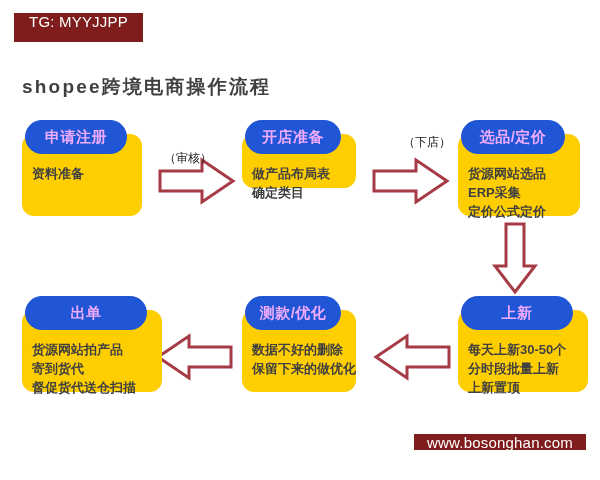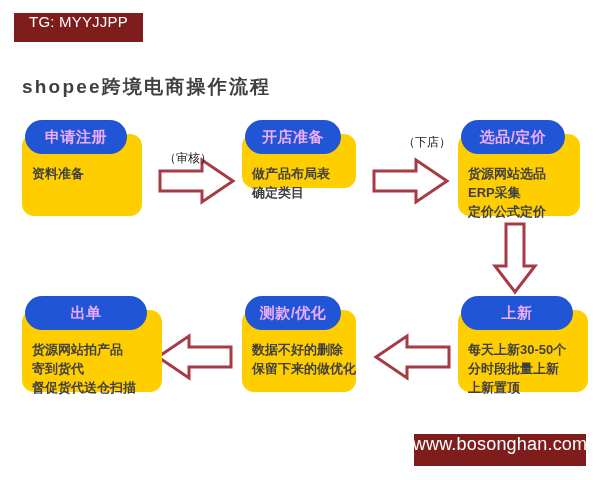--- a/index.html
+++ b/index.html
@@ -30,22 +30,22 @@
     left: 14px;
     top: 13px;
     width: 129px;
     height: 29px;
     font-size: 15px;
   }
   #site-watermark {
     left: 414px;
     top: 434px;
     width: 172px;
-    height: 32px;
-    font-size: 18px;
+    height: 16px;
+    font-size: 15px;
   }
 
   
   #diagram-title {
     position: absolute;
     left: 22px;
     top: 74px;
     font-size: 19px;
     font-weight: 700;
     color: #404040;

